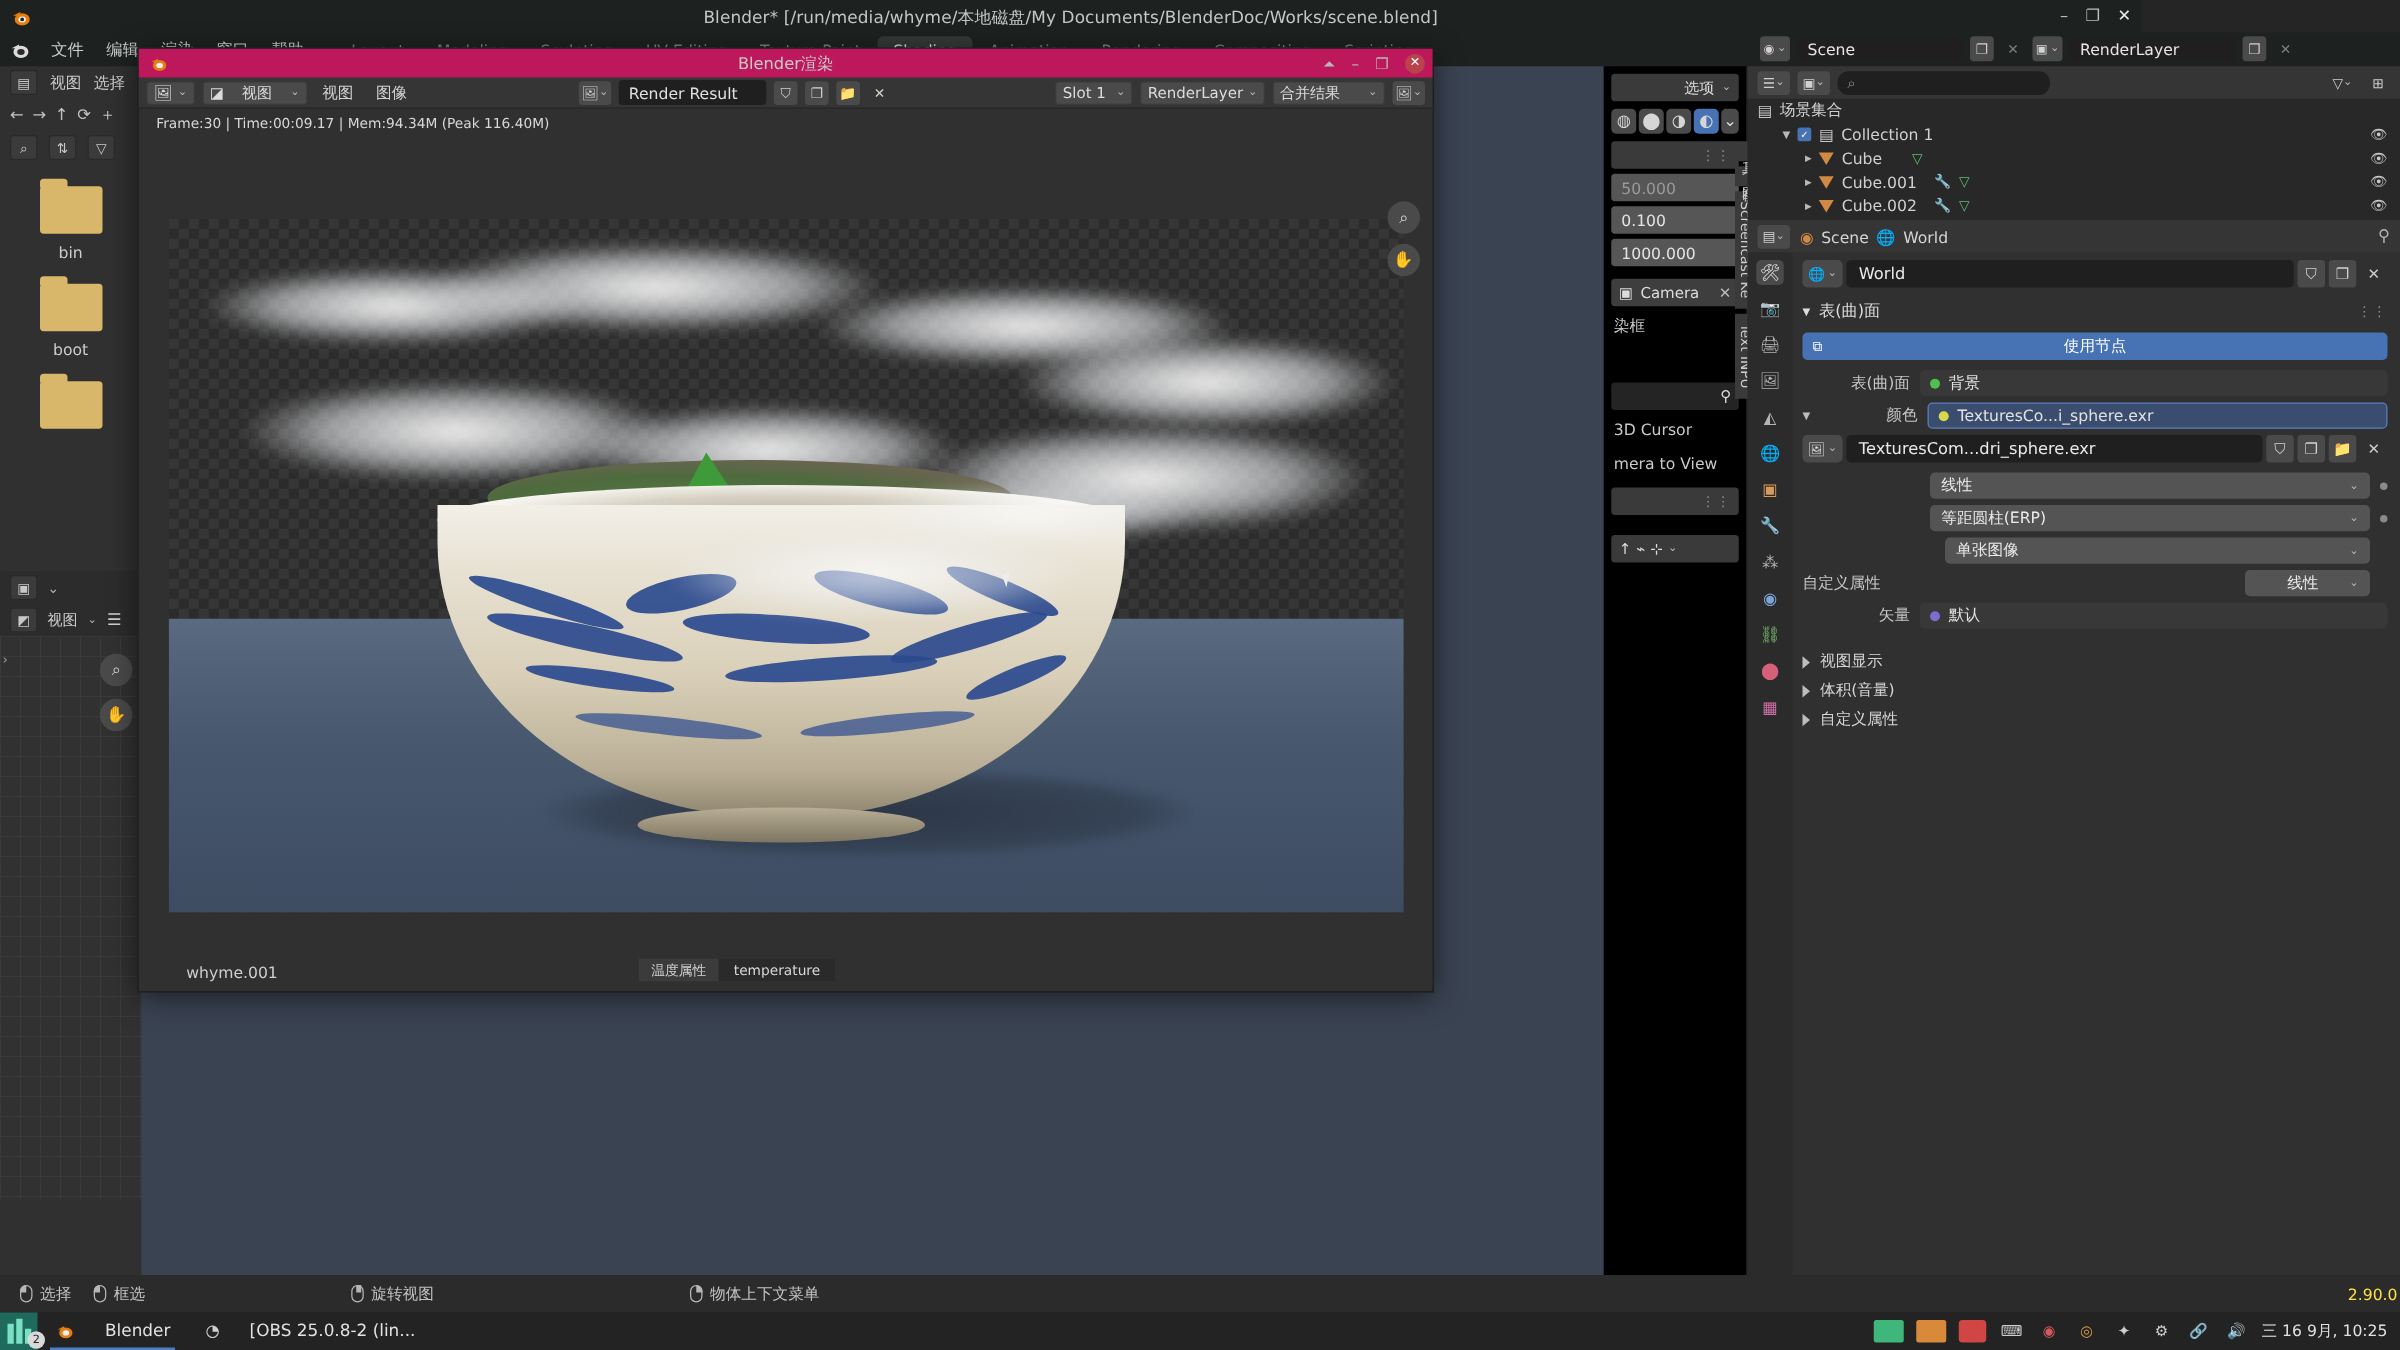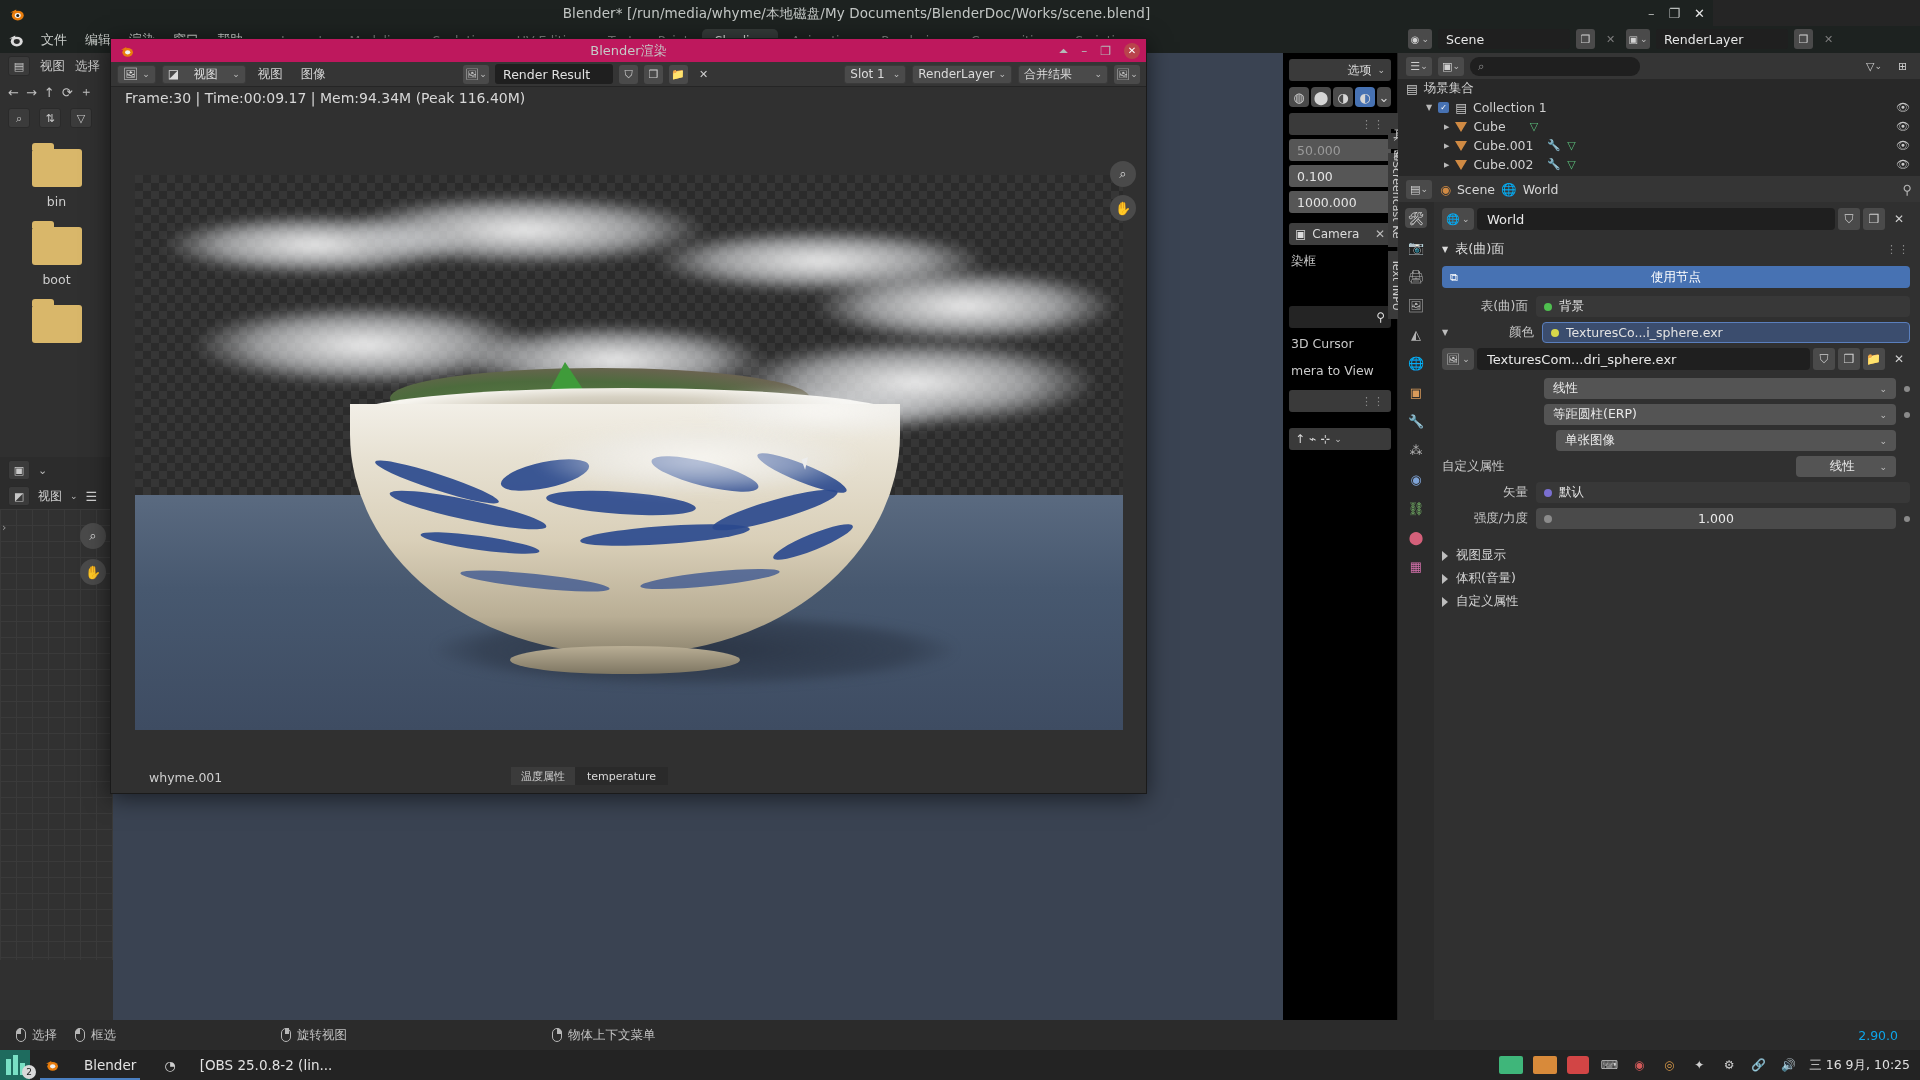--- a/index.html
+++ b/index.html
@@ -97,21 +97,21 @@
   .field-dark {
     height:20px; background:#1f1f1f; border-radius:3px; display:flex; align-items:center;
     padding:0 8px; font-size:12.5px; color:#e0e0e0; min-width:100px;
   }
   .icon-sq { width:19px; height:19px; background:#4a4a4a; border-radius:3px; display:flex;
              align-items:center; justify-content:center; font-size:11px; color:#cfcfcf;}
   .chev { font-size:9px; color:#c0c0c0; }
 
   .rw-stats {
     height:22px; background:#303030; display:flex; align-items:center; padding-left:14px;
-    font-size:14px; color:#d8d8d8;
+    font-size:11px; color:#d8d8d8;
   }
   .rw-canvas { position:relative; background:#303030; height:656px; overflow:hidden; }
 
   
   .checker {
     position:absolute; left:24px; top:66px; width:988px; height:555px;
     background-image:
       linear-gradient(45deg,#2b2b2b 25%,transparent 25%,transparent 75%,#2b2b2b 75%),
       linear-gradient(45deg,#2b2b2b 25%,transparent 25%,transparent 75%,#2b2b2b 75%);
     background-size:16px 16px; background-position:0 0, 8px 8px; background-color:#363636;
@@ -286,21 +286,21 @@
   .coll-row{ display:flex; align-items:center; gap:8px; height:23px; font-size:12.5px; color:#d4d4d4;}
 
   
   .statusbar{ position:absolute; left:0; bottom:30px; width:1920px; height:30px; background:#2b2b2b;
               display:flex; align-items:center; gap:0; }
   .sb-item{ display:flex; align-items:center; gap:6px; font-size:12.5px; color:#c2c2c2; }
   .mouse-ic{ width:10px;height:14px;border:1.4px solid #b6b6b6;border-radius:5px;position:relative;}
   .mouse-ic.l:before{content:"";position:absolute;left:-1px;top:-1px;width:5px;height:6px;background:#b6b6b6;border-radius:5px 0 0 0;}
   .mouse-ic.r:before{content:"";position:absolute;right:-1px;top:-1px;width:5px;height:6px;background:#b6b6b6;border-radius:0 5px 0 0;}
   .mouse-ic.m:before{content:"";position:absolute;left:3px;top:-1px;width:4px;height:6px;background:#b6b6b6;}
-  .sb-ver{ margin-left:auto; margin-right:22px; font-size:12.5px; color:#0ea5e9;}
+  .sb-ver{ margin-left:auto; margin-right:2px; font-size:12.5px; color:#fde047;}
 
   
   .taskbar{ position:absolute; left:0; bottom:0; width:1920px; height:30px; background:#232323;
             display:flex; align-items:center; }
   .tb-start{ width:30px; height:30px; background:#1e6b5e; display:flex; align-items:center; justify-content:center; position:relative;}
   .tb-bars{ display:flex; gap:2px; align-items:flex-end;}
   .tb-bars i{ display:block; width:5px; background:#79e0c4; }
   .tb-badge{ position:absolute; right:-6px; bottom:1px; width:14px;height:14px;border-radius:50%;
              background:#d9d9d9; color:#222; font-size:9px; display:flex; align-items:center; justify-content:center;}
   .task{ display:flex; align-items:center; gap:24px; height:30px; padding:0 14px; font-size:13.5px; color:#e2e2e2; position:relative;}
@@ -787,28 +787,20 @@
         </div>
 
         <div class="row">
           <div class="lab">矢量</div>
           <div class="val-field">
             <span class="dot" style="background:#7a6fd0;"></span>
             <span>默认</span>
           </div>
         </div>
 
-        <div class="row">
-          <div class="lab">强度/力度</div>
-          <div class="slider">
-            <span class="ld"></span>
-            <span>1.000</span>
-          </div>
-          <span class="anim-dot"></span>
-        </div>
 
         <div style="height:10px;"></div>
         <div class="coll-row">
           <span class="tri-r"></span>
           <span>视图显示</span>
         </div>
         <div class="coll-row">
           <span class="tri-r"></span>
           <span>体积(音量)</span>
         </div>

